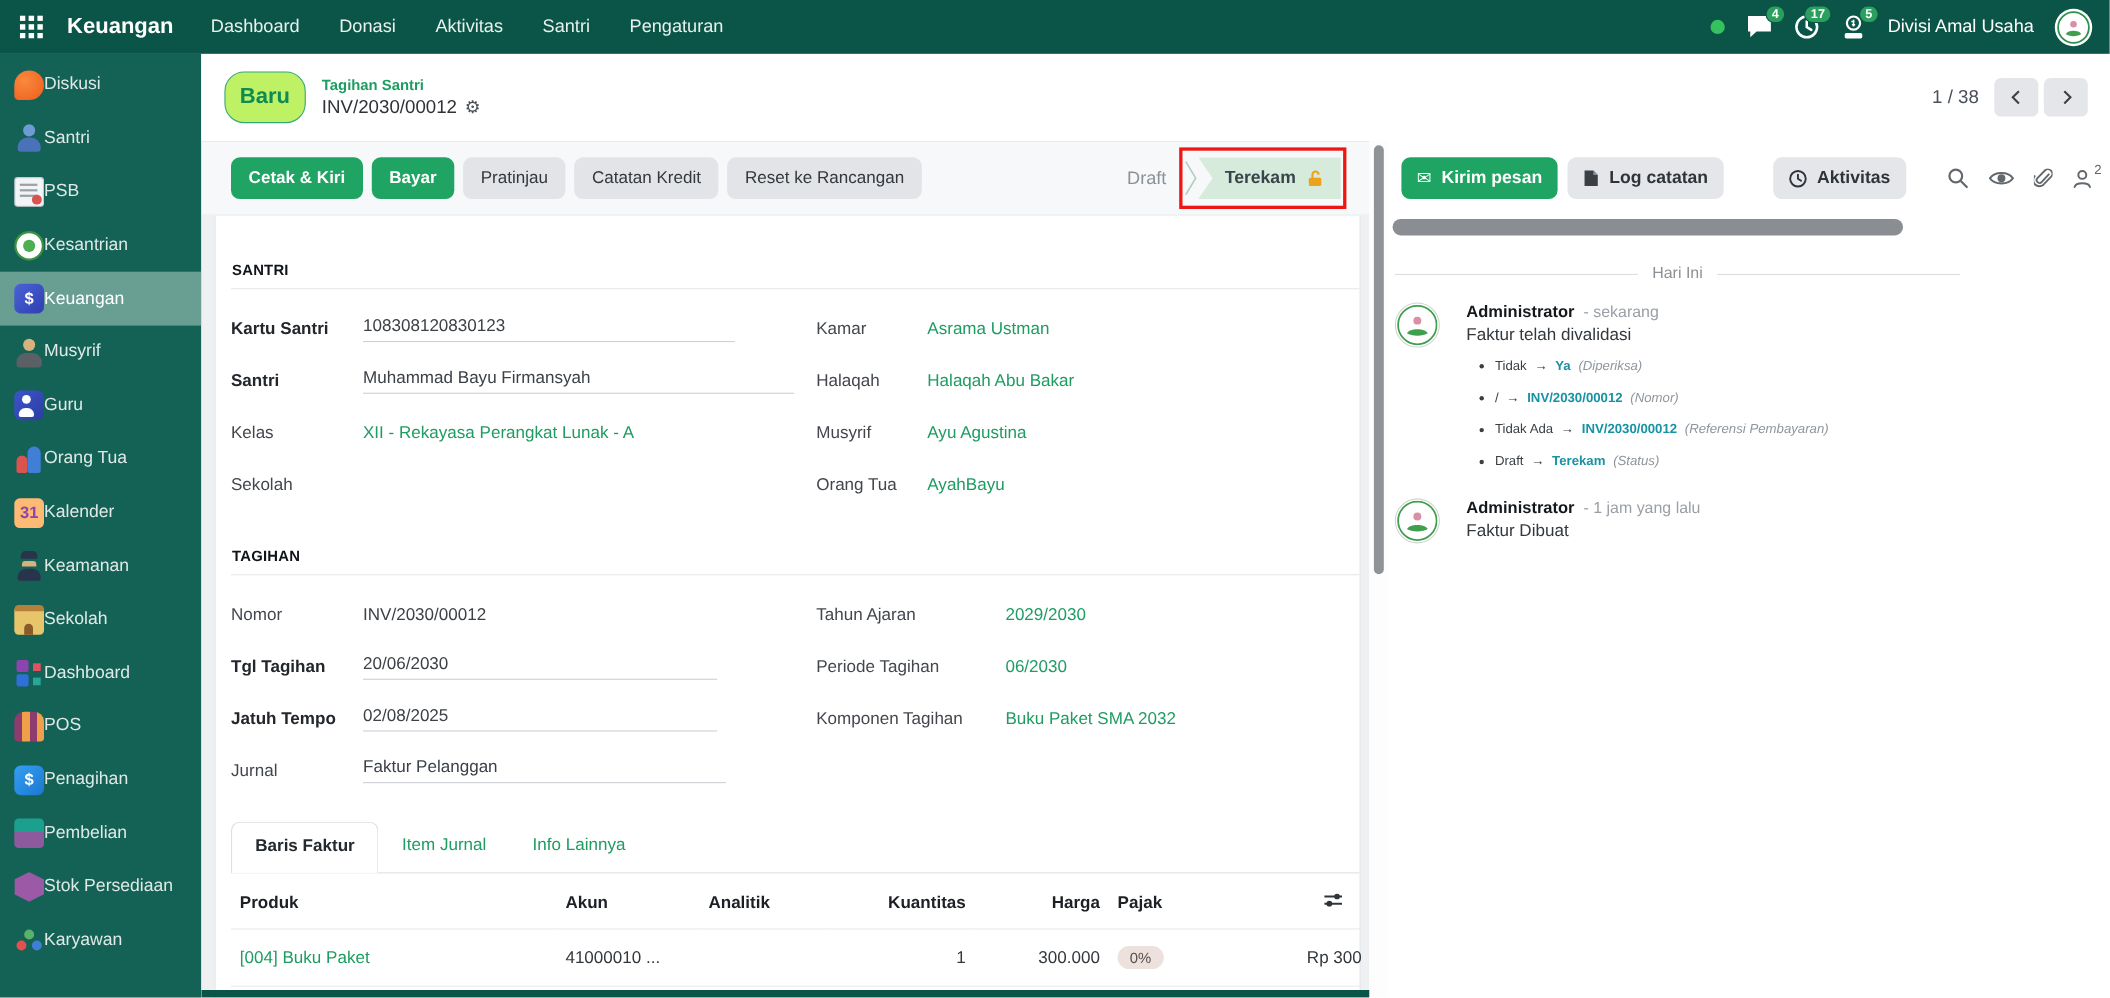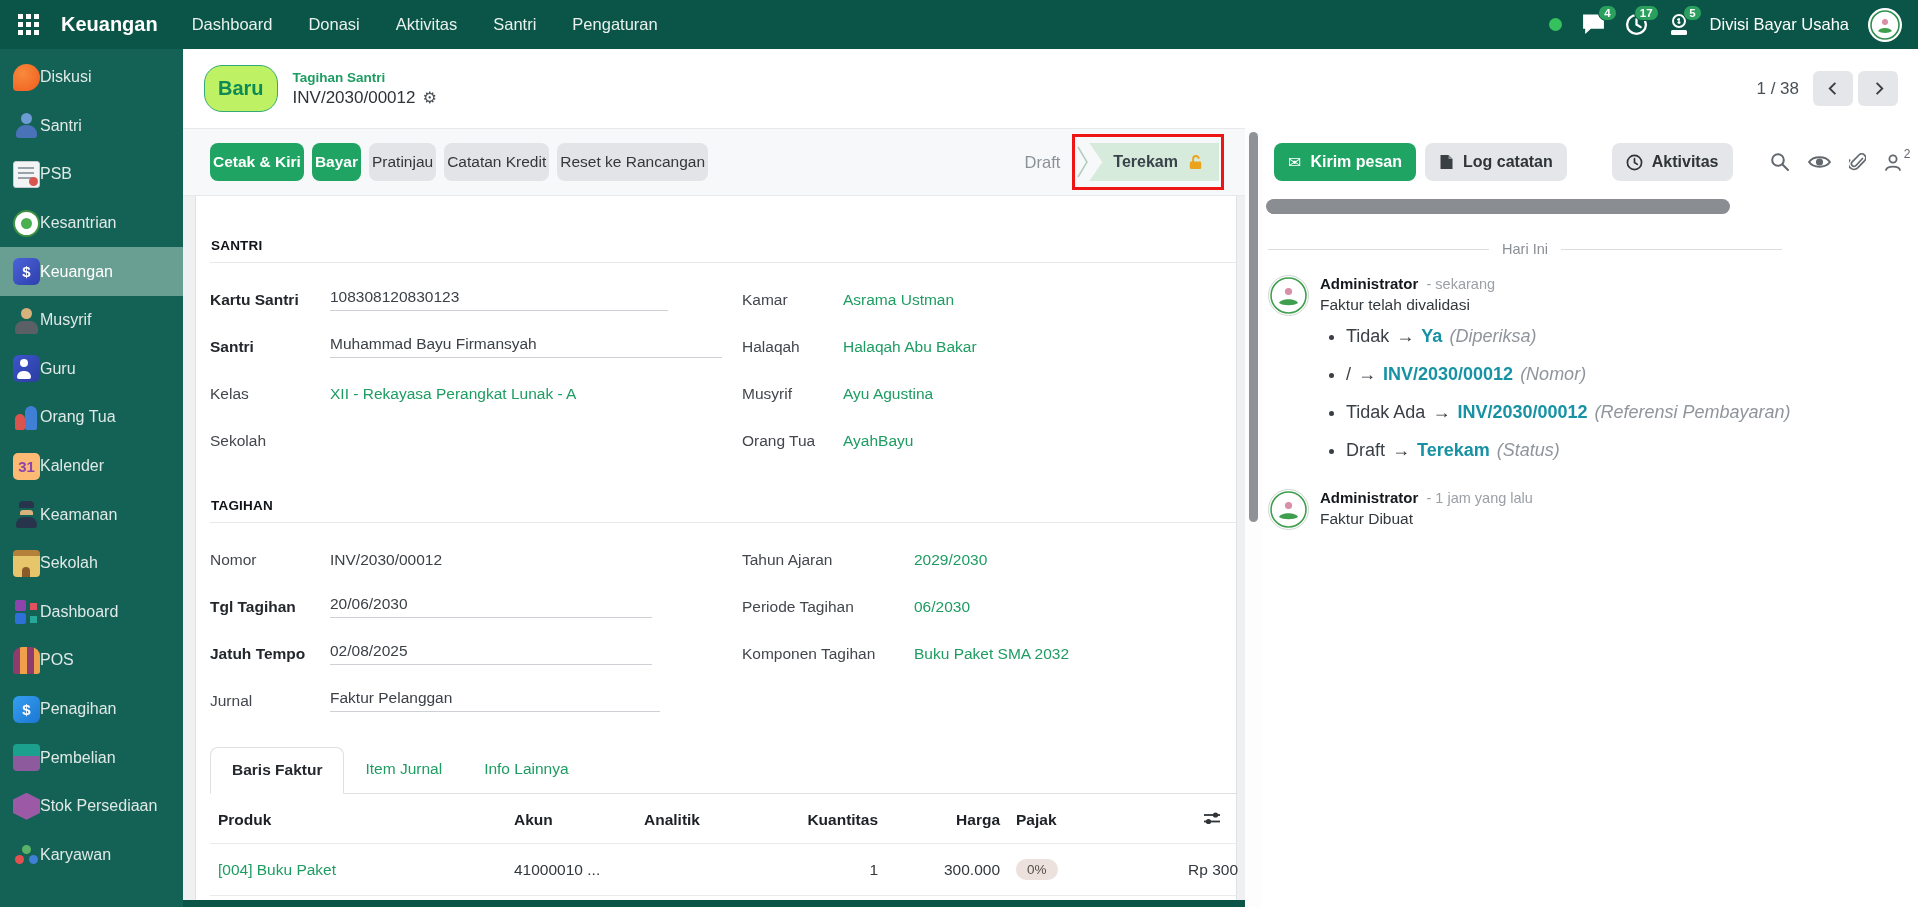--- a/index.html
+++ b/index.html
@@ -76,21 +76,21 @@
   .pager { margin-left:auto; display:flex; align-items:center; gap:5px; }
   .pager-count { font-size:17px; color:#495057; margin-right:9px; }
   .pager-btn { width:40px; height:35px; background:#e4e6e9; border:none; border-radius:6px; display:flex; align-items:center; justify-content:center; cursor:pointer; }
 
   .body-row { display:flex; height:779px; }
   .form-col { position:relative; width:1062px; flex:none; display:flex; flex-direction:column; overflow:hidden; }
   .bottom-strip { position:absolute; left:0; right:0; bottom:0; height:7px; background:#0a5547; z-index:5; }
 
   
   .statusbar { height:68px; flex:none; background:#f7f8f9; border-top:1px solid #e7e9eb; border-bottom:1px solid #e7e9eb; display:flex; align-items:center; gap:8px; padding:0 26px 0 27px; }
-  .btn { height:38px; border-radius:8px; font-size:15.5px; padding:0 3px; border:none; cursor:pointer; font-family:inherit; white-space:nowrap; }
+  .btn { height:38px; border-radius:8px; font-size:15.5px; padding:0 16px; border:none; cursor:pointer; font-family:inherit; white-space:nowrap; }
   .btn-primary { background:#1fa463; color:#fff; font-weight:700; }
   .btn-secondary { background:#e2e4e7; color:#33383d; font-weight:500; }
   .sb-right { margin-left:auto; display:flex; align-items:center; }
   .state-draft { color:#8a9198; font-size:16.5px; margin-right:16px; cursor:pointer; }
   .state-wrap { position:relative; display:flex; align-items:center; }
   .state-done { display:flex; align-items:center; gap:9px; background:#d6ebdc; color:#39434b; font-weight:600; font-size:16px; padding:0 15px 0 24px; height:38px; cursor:pointer;
       clip-path:polygon(0 0,100% 0,100% 100%,0 100%,13px 50%); }
   .red-annotation { position:absolute; left:-4px; right:-5px; top:-9px; bottom:-9px; border:3px solid #ee1515; pointer-events:none; z-index:4; }
 
   
@@ -137,29 +137,29 @@
   .cbtn.send { background:#1fa463; color:#fff; font-weight:700; }
   .cbtn.log, .cbtn.activity { background:#e4e6e9; color:#2f3439; font-weight:600; }
   .cbtn.activity { margin-left:36px; }
   .chatter-icons { display:flex; align-items:center; gap:18px; margin-left:28px; }
   .cicon { cursor:pointer; display:flex; position:relative; }
   .follower-sup { position:absolute; top:-6px; right:-9px; font-size:12px; color:#5f666d; }
   .cspacer { flex:1; }
   .progressbar { height:15px; flex:none; background:#8a8d91; border-radius:8px; margin:13px 0 0 4px; width:464px; }
   .divider { display:flex; align-items:center; gap:13px; color:#8b9095; font-size:14.5px; margin:27px 136px 6px 6px; }
   .divider::before, .divider::after { content:""; flex:1; border-top:1px solid #dbdee1; }
-  .msg { display:flex; gap:11px; padding:12px 14px 2px 6px; }
+  .msg { display:flex; gap:24px; padding:12px 14px 2px 6px; }
   .msg-avatar { width:41px; height:41px; border-radius:50%; border:1px solid #cfd6d2; background:#fff; flex:none; display:flex; align-items:center; justify-content:center; }
   .msg-body { flex:1; min-width:0; }
   .msg-head { font-size:15px; }
   .msg-author { font-weight:700; color:#14181c; }
   .msg-time { color:#9aa0a6; font-size:14.5px; margin-left:4px; }
   .msg-text { font-size:15.5px; color:#33383d; margin-top:4px; }
   .msg ul { margin:9px 0 0 26px; padding:0; }
-  .msg li { font-size:18px; color:#3a3f45; margin-bottom:11px; max-width:520px; line-height:1.5; }
+  .msg li { font-size:12px; color:#3a3f45; margin-bottom:11px; max-width:520px; line-height:1.5; }
   .chg-old { color:#3a3f45; margin-right:7px; }
   .chg-arrow { font-weight:700; color:#2f3439; margin-right:7px; }
   .chg-new { color:#1792a4; font-weight:700; margin-right:7px; }
   .chg-field { color:#8f959b; font-style:italic; }
 </style>
 </head>
 <body>
 
 <header class="topbar">
   <div class="grid-btn">
@@ -201,21 +201,21 @@
       <span class="nav-badge">17</span>
     </span>
     <span class="icon-badge">
       <svg width="24" height="24" viewBox="0 0 24 24">
         <circle cx="12" cy="8" r="6" fill="none" stroke="#fff" stroke-width="2"></circle>
         <path d="M12 5v6M10 6.5h3M10.5 9.5h3" stroke="#fff" stroke-width="1.4"></path>
         <rect x="4" y="17" width="16" height="5" rx="1.5" fill="#fff"></rect>
       </svg>
       <span class="nav-badge">5</span>
     </span>
-    <span class="company">Divisi Bayar Usaha</span>
+    <span class="company">Divisi Amal Usaha</span>
     <span class="avatar-nav">
       <svg width="30" height="30" viewBox="0 0 30 30">
         <circle cx="15" cy="15" r="14" fill="#fff" stroke="#2f8f4f" stroke-width="1.6"></circle>
         <circle cx="15" cy="12" r="3" fill="#d98fa6"></circle>
         <path d="M8 21c2-4 12-4 14 0-3 2.5-11 2.5-14 0z" fill="#3f9f4f"></path>
       </svg>
     </span>
   </div>
 </header>
 

